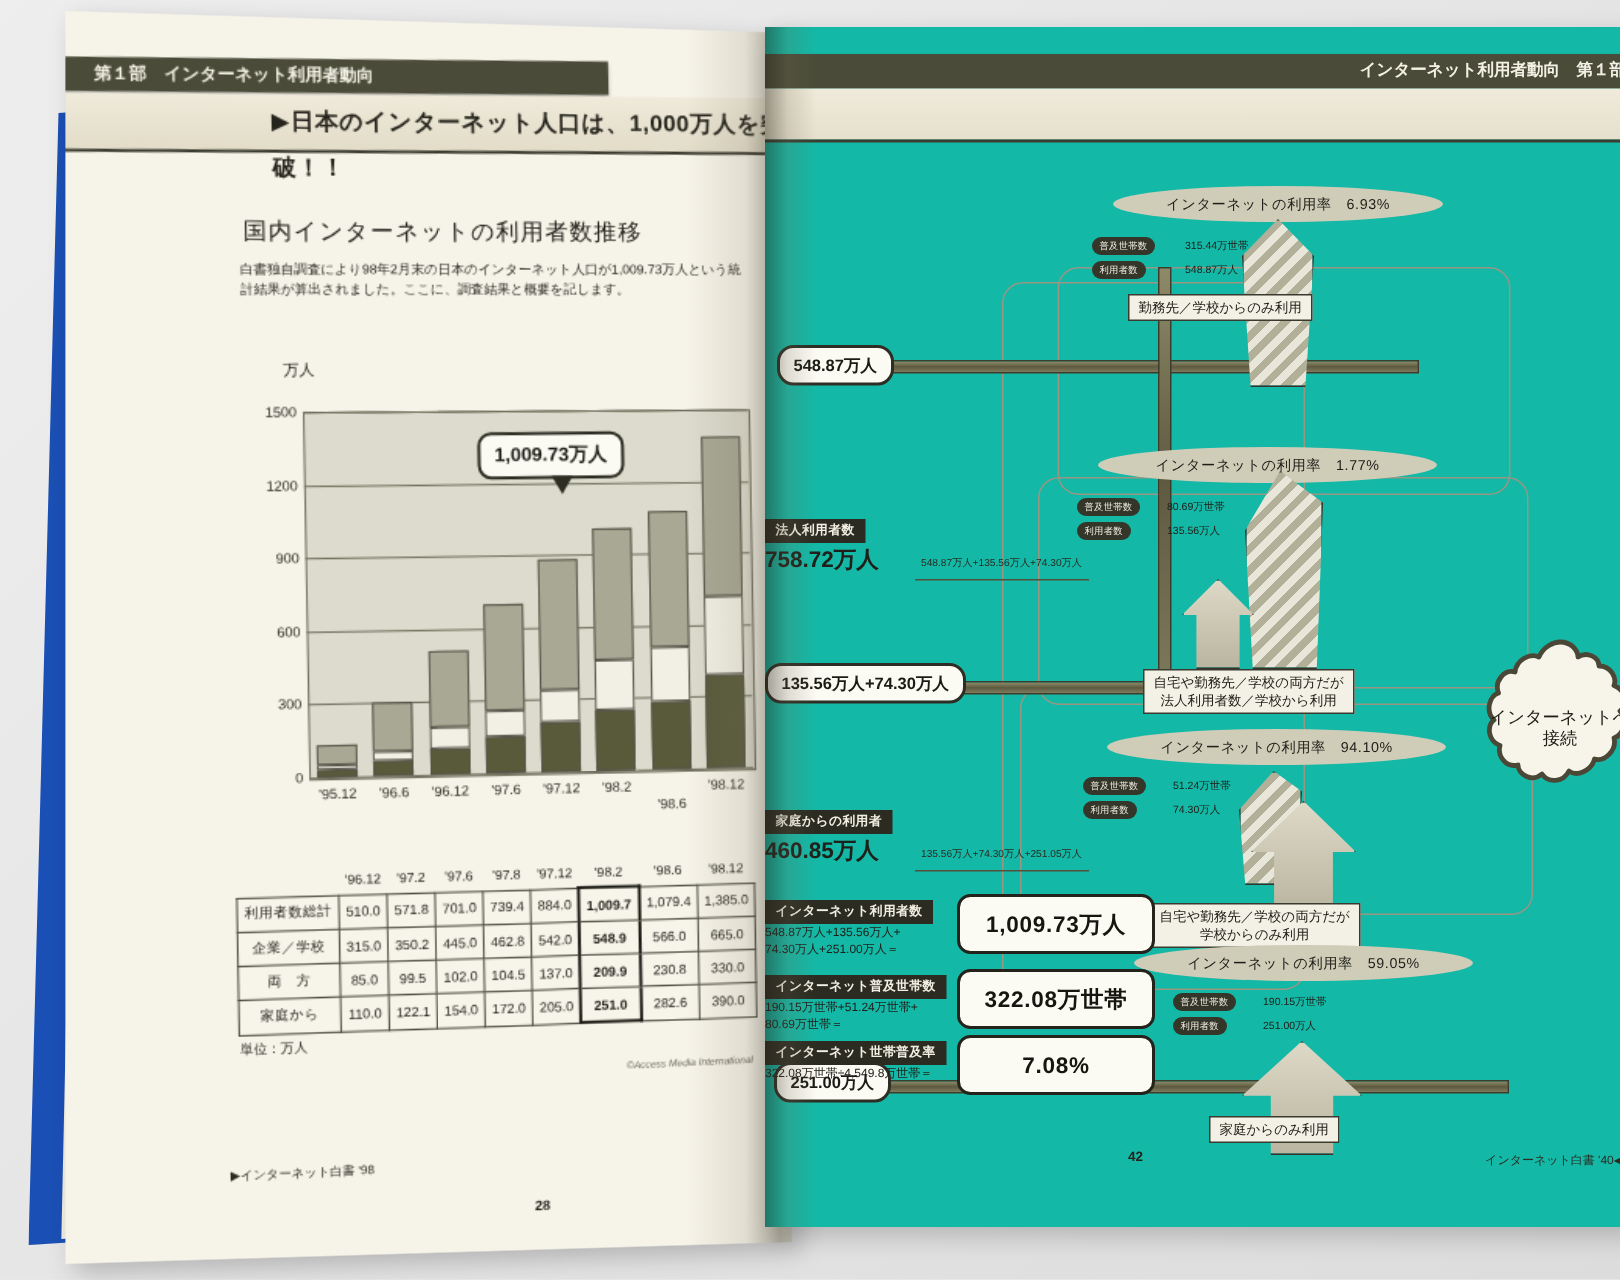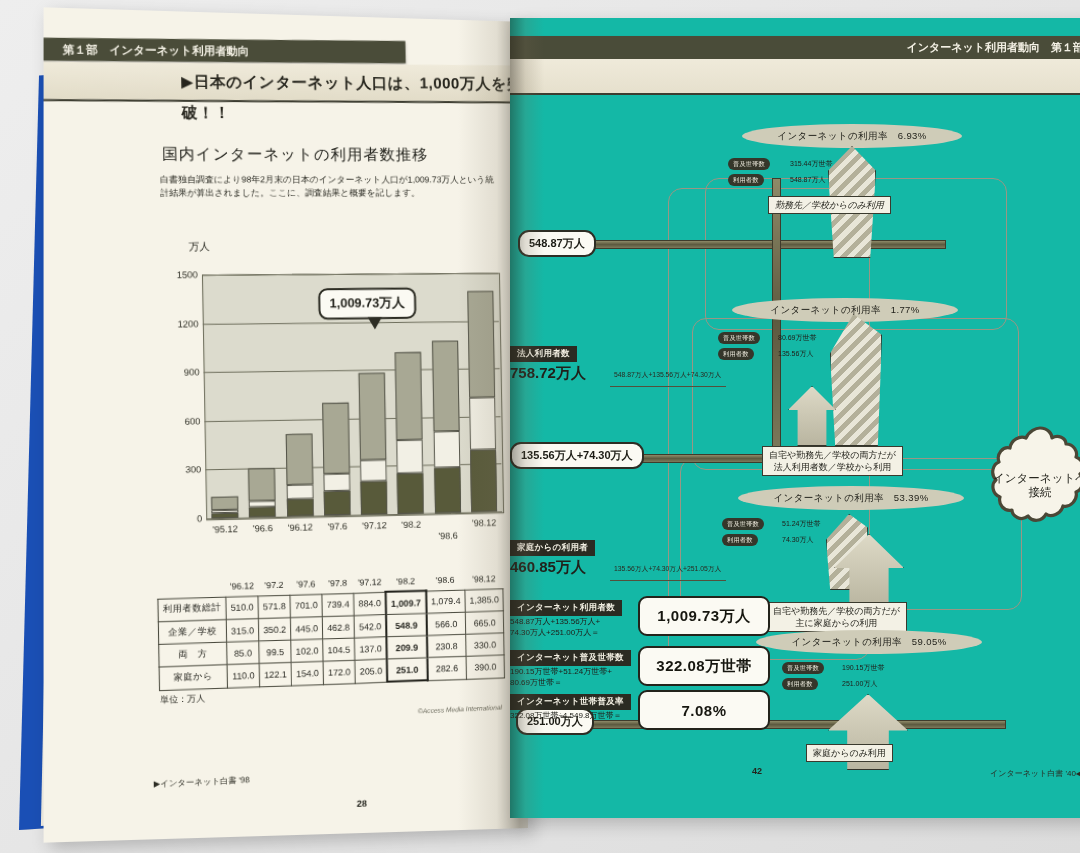--- a/index.html
+++ b/index.html
@@ -330,42 +330,42 @@
       <div class="pipe" style="left: 34px; top: 222px; width: 400px; height: 7px;"></div>
       <div class="pipe" style="left: 34px; top: 436px; width: 230px; height: 7px;"></div>
       <div class="pipe" style="left: 34px; top: 702px; width: 460px; height: 7px;"></div>
       <div class="pipe" style="left: 262px; top: 160px; width: 7px; height: 282px;"></div>
       <div class="oval" style="left: 232px; top: 106px; width: 220px; height: 24px;">インターネットの利用率　6.93%</div>
       <div class="badge" style="left: 218px; top: 140px;">普及世帯数</div>
       <div class="bval" style="left: 280px; top: 141px;">315.44万世帯</div>
       <div class="badge" style="left: 218px; top: 156px;">利用者数</div>
       <div class="bval" style="left: 280px; top: 157px;">548.87万人</div>
       <div class="bldg" style="left: 318px; top: 128px; width: 46px; height: 110px; clip-path: polygon(50% 0px, 100% 22%, 88% 100%, 12% 100%, 0px 22%);"></div>
-      <div class="labelbox" style="left: 258px; top: 178px; font-style: italic;">勤務先／学校からのみ利用</div>
+      <div class="labelbox" style="left: 242px; top: 178px;">勤務先／学校からのみ利用</div>
       <div class="oval" style="left: 222px; top: 280px; width: 226px; height: 24px;">インターネットの利用率　1.77%</div>
       <div class="badge" style="left: 208px; top: 314px;">普及世帯数</div>
       <div class="bval" style="left: 268px; top: 315px;">80.69万世帯</div>
       <div class="badge" style="left: 208px; top: 330px;">利用者数</div>
       <div class="bval" style="left: 268px; top: 331px;">135.56万人</div>
       <div class="bldg" style="left: 320px; top: 296px; width: 50px; height: 130px; clip-path: polygon(45% 0px, 100% 16%, 92% 100%, 10% 100%, 0px 30%);"></div>
       <div class="house" style="left: 278px; top: 368px; width: 46px; height: 58px; clip-path: polygon(50% 0px, 100% 40%, 80% 40%, 80% 100%, 20% 100%, 20% 40%, 0px 40%);"></div>
       <div class="labelbox" style="left: 252px; top: 428px;">
         <div>自宅や勤務先／学校の両方だが</div>
         <div>法人利用者数／学校から利用</div>
       </div>
-      <div class="oval" style="left: 228px; top: 468px; width: 226px; height: 24px;">インターネットの利用率　53.39%</div>
+      <div class="oval" style="left: 228px; top: 468px; width: 226px; height: 24px;">インターネットの利用率　94.10%</div>
       <div class="badge" style="left: 212px; top: 500px;">普及世帯数</div>
       <div class="bval" style="left: 272px; top: 501px;">51.24万世帯</div>
       <div class="badge" style="left: 212px; top: 516px;">利用者数</div>
       <div class="bval" style="left: 272px; top: 517px;">74.30万人</div>
       <div class="bldg" style="left: 316px; top: 496px; width: 40px; height: 74px; clip-path: polygon(55% 0px, 100% 18%, 90% 100%, 10% 100%, 0px 34%);"></div>
       <div class="house" style="left: 324px; top: 516px; width: 68px; height: 72px; clip-path: polygon(50% 0px, 100% 46%, 78% 46%, 78% 100%, 22% 100%, 22% 46%, 0px 46%);"></div>
       <div class="labelbox" style="left: 256px; top: 584px;">
         <div>自宅や勤務先／学校の両方だが</div>
-        <div>主に家庭からの利用</div>
+        <div>学校からのみ利用</div>
       </div>
       <div class="oval" style="left: 246px; top: 612px; width: 226px; height: 24px;">インターネットの利用率　59.05%</div>
       <div class="badge" style="left: 272px; top: 644px;">普及世帯数</div>
       <div class="bval" style="left: 332px; top: 645px;">190.15万世帯</div>
       <div class="badge" style="left: 272px; top: 660px;">利用者数</div>
       <div class="bval" style="left: 332px; top: 661px;">251.00万人</div>
       <div class="house" style="left: 318px; top: 676px; width: 78px; height: 74px; clip-path: polygon(50% 0px, 100% 48%, 76% 48%, 76% 100%, 24% 100%, 24% 48%, 0px 48%);"></div>
       <div class="labelbox" style="left: 296px; top: 726px;">家庭からのみ利用</div>
       <div class="pill" style="left: 8px; top: 212px;">548.87万人</div>
       <div class="pill" style="left: 0px; top: 424px;">135.56万人+74.30万人</div>

